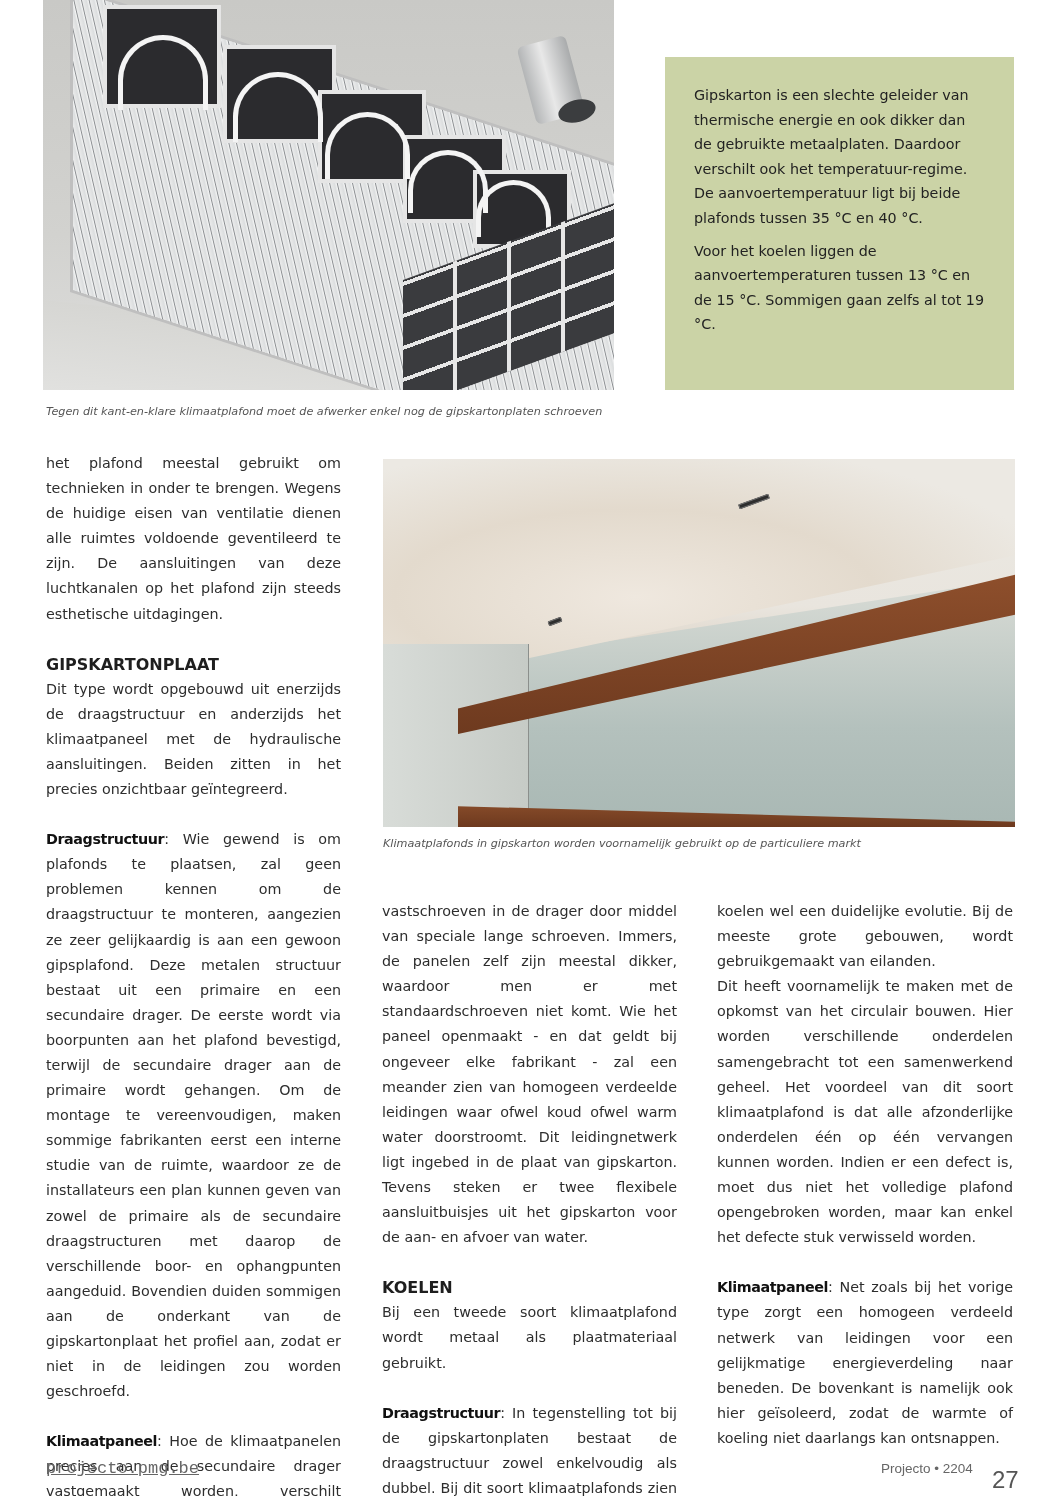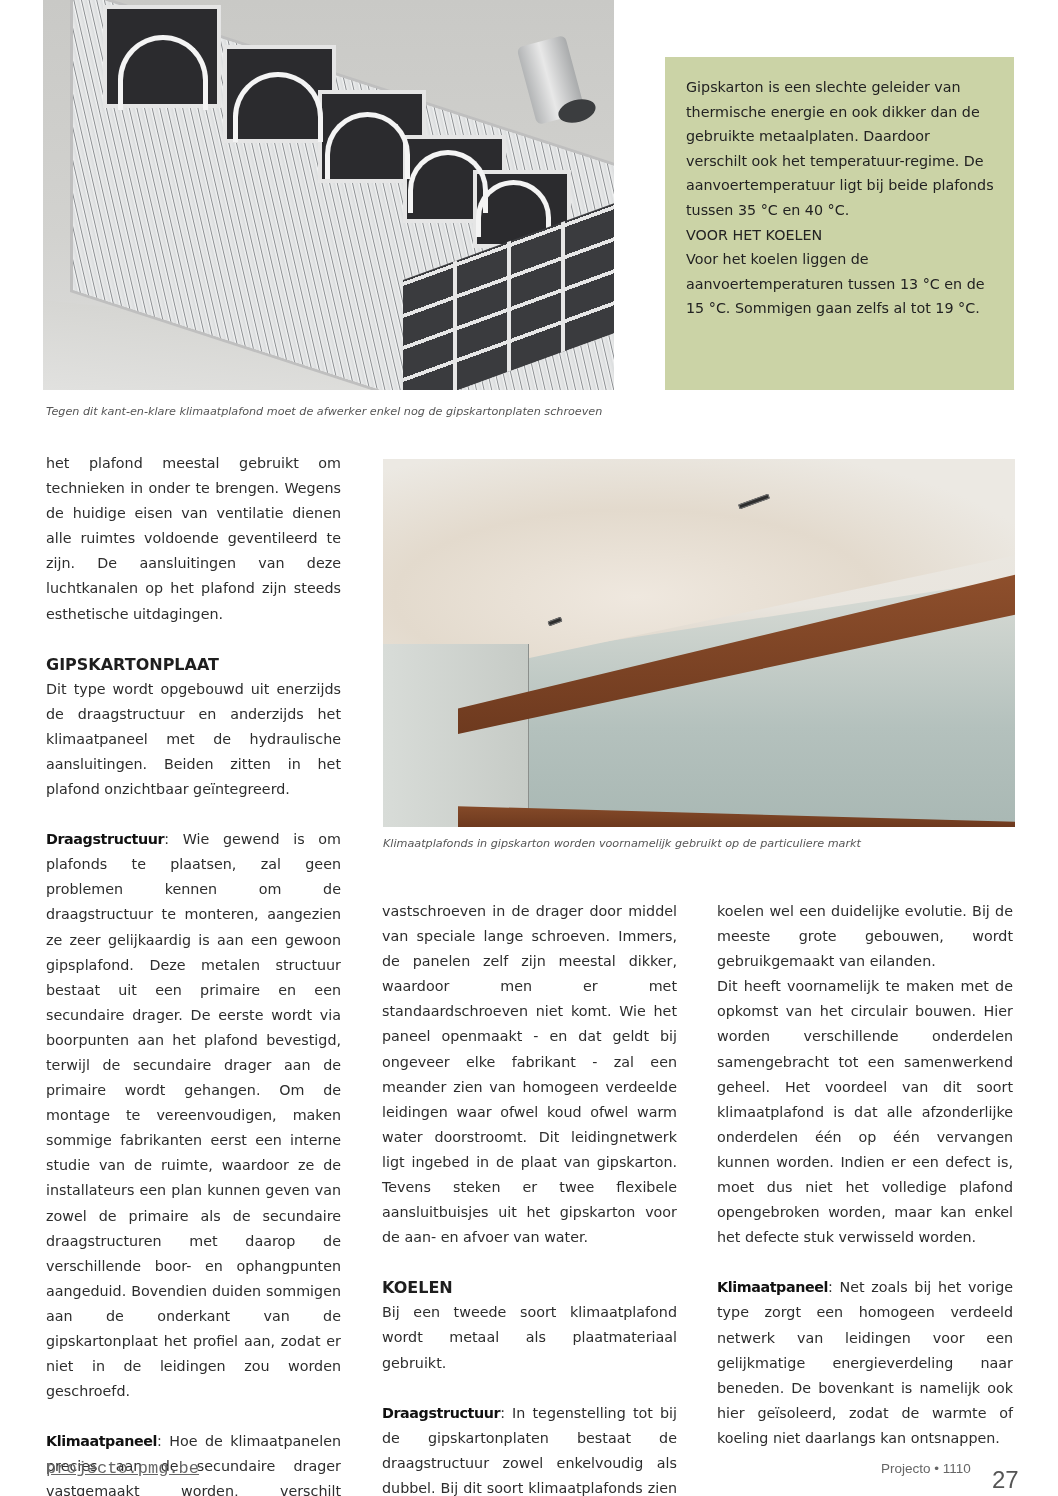--- a/index.html
+++ b/index.html
@@ -58,21 +58,21 @@
     left:665px; top:57px; width:349px; height:333px;
     background:#cbd3a6; box-sizing:border-box;
     padding:18px 20px 0 21px;
     font-size:14.3px; line-height:24.6px; color:#222;
   }
   .sidebar h3 {
     margin:0 0 24px 0; font-size:13.5px; font-weight:bold; letter-spacing:-0.2px;
     line-height:24px;
   }
   .sidebar .sub { text-transform:uppercase; display:block; }
-  .sidebar p { margin:0; }
+  .sidebar p { margin:8px; }
 
   .caption {
     font-size:11.2px; font-style:italic; color:#555; white-space:nowrap;
   }
 
   
   .photo2 {
     left:383px; top:459px; width:632px; height:368px; overflow:hidden;
     background:linear-gradient(180deg,#eceae4 0%,#e9e5de 40%,#dcd2c4 55%,#c9cdc7 70%,#b5c2bd 100%);
   }
@@ -152,40 +152,39 @@
   <div class="coil" style="left:365px;top:150px;width:70px;height:58px;"></div>
   <div class="coil" style="left:433px;top:180px;width:65px;height:52px;"></div>
   <div class="grid"></div>
   <div class="pipe"></div>
   <div class="pipe-end"></div>
 </div>
 <div class="abs caption" style="left:46px;top:405px;">Tegen dit kant-en-klare klimaatplafond moet de afwerker enkel nog de gipskartonplaten schroeven</div>
 
 <div class="abs sidebar">
   <p>Gipskarton is een slechte geleider van thermische energie en ook dikker dan de gebruikte metaalplaten. Daardoor verschilt ook het temperatuur-regime. De aanvoertemperatuur ligt bij beide plafonds tussen 35 °C en 40 °C.</p>
-  <span class="sub">VOOR HET KOELEN</span>
   <p>Voor het koelen liggen de aanvoertemperaturen tussen 13 °C en de 15 °C. Sommigen gaan zelfs al tot 19 °C.</p>
 </div>
 
 <div class="abs photo2">
   <div class="wall-back"></div>
   <div class="ceiling"></div>
   <div class="wall-left"></div>
   <div class="shelf1"></div>
   <div class="shelf2"></div>
   <div class="spot" style="left:355px;top:40px;width:32px;transform:rotate(-20deg);"></div>
   <div class="spot" style="left:165px;top:160px;width:14px;transform:rotate(-20deg);"></div>
 </div>
 <div class="abs caption" style="left:383px;top:837px;">Klimaatplafonds in gipskarton worden voornamelijk gebruikt op de particuliere markt</div>
 
 <div class="abs col col1">
   <p>het plafond meestal gebruikt om technieken in onder te brengen. Wegens de huidige eisen van ventilatie dienen alle ruimtes voldoende geventileerd te zijn. De aansluitingen van deze luchtkanalen op het plafond zijn steeds esthetische uitdagingen.</p>
   <div class="gap"></div>
   <h4>GIPSKARTONPLAAT</h4>
-  <p>Dit type wordt opgebouwd uit enerzijds de draagstructuur en anderzijds het klimaatpaneel met de hydraulische aansluitingen. Beiden zitten in het plafond onzichtbaar geïntegreerd.</p>
+  <p>Dit type wordt opgebouwd uit enerzijds de draagstructuur en anderzijds het klimaatpaneel met de hydraulische aansluitingen. Beiden zitten in het precies onzichtbaar geïntegreerd.</p>
   <div class="gap"></div>
   <p><b>Draagstructuur</b><span>: Wie gewend is om plafonds te plaatsen, zal geen problemen kennen om de draagstructuur te monteren, aangezien ze zeer gelijkaardig is aan een gewoon gipsplafond. Deze metalen structuur bestaat uit een primaire en een secundaire drager. De eerste wordt via boorpunten aan het plafond bevestigd, terwijl de secundaire drager aan de primaire wordt gehangen. Om de montage te vereenvoudigen, maken sommige fabrikanten eerst een interne studie van de ruimte, waardoor ze de installateurs een plan kunnen geven van zowel de primaire als de secundaire draagstructuren met daarop de verschillende boor- en ophangpunten aangeduid. Bovendien duiden sommigen aan de onderkant van de gipskartonplaat het profiel aan, zodat er niet in de leidingen zou worden geschroefd.</span></p>
   <div class="gap"></div>
   <p><b>Klimaatpaneel</b><span>: Hoe de klimaatpanelen precies aan de secundaire drager vastgemaakt worden, verschilt naargelang de fabrikant. Eén manier van monteren, is het</span></p>
 </div>
 
 <div class="abs col col2">
   <p>vastschroeven in de drager door middel van speciale lange schroeven. Immers, de panelen zelf zijn meestal dikker, waardoor men er met standaardschroeven niet komt. Wie het paneel openmaakt - en dat geldt bij ongeveer elke fabrikant - zal een meander zien van homogeen verdeelde leidingen waar ofwel koud ofwel warm water doorstroomt. Dit leidingnetwerk ligt ingebed in de plaat van gipskarton. Tevens steken er twee flexibele aansluitbuisjes uit het gipskarton voor de aan- en afvoer van water.</p>
   <div class="gap"></div>
   <h4>KOELEN</h4>
@@ -195,14 +194,14 @@
 </div>
 
 <div class="abs col col3">
   <p>koelen wel een duidelijke evolutie. Bij de meeste grote gebouwen, wordt gebruikgemaakt van eilanden.</p>
   <p>Dit heeft voornamelijk te maken met de opkomst van het circulair bouwen. Hier worden verschillende onderdelen samengebracht tot een samenwerkend geheel. Het voordeel van dit soort klimaatplafond is dat alle afzonderlijke onderdelen één op één vervangen kunnen worden. Indien er een defect is, moet dus niet het volledige plafond opengebroken worden, maar kan enkel het defecte stuk verwisseld worden.</p>
   <div class="gap"></div>
   <p><b>Klimaatpaneel</b><span>: Net zoals bij het vorige type zorgt een homogeen verdeeld netwerk van leidingen voor een gelijkmatige energieverdeling naar beneden. De bovenkant is namelijk ook hier geïsoleerd, zodat de warmte of koeling niet daarlangs kan ontsnappen.</span></p>
 </div>
 
 <a class="abs footer-url">projecto.pmg.be</a>
-<div class="abs footer-mag">Projecto • 1110</div>
+<div class="abs footer-mag">Projecto • 2204</div>
 <div class="abs footer-page">27</div>
 
 </body></html>

